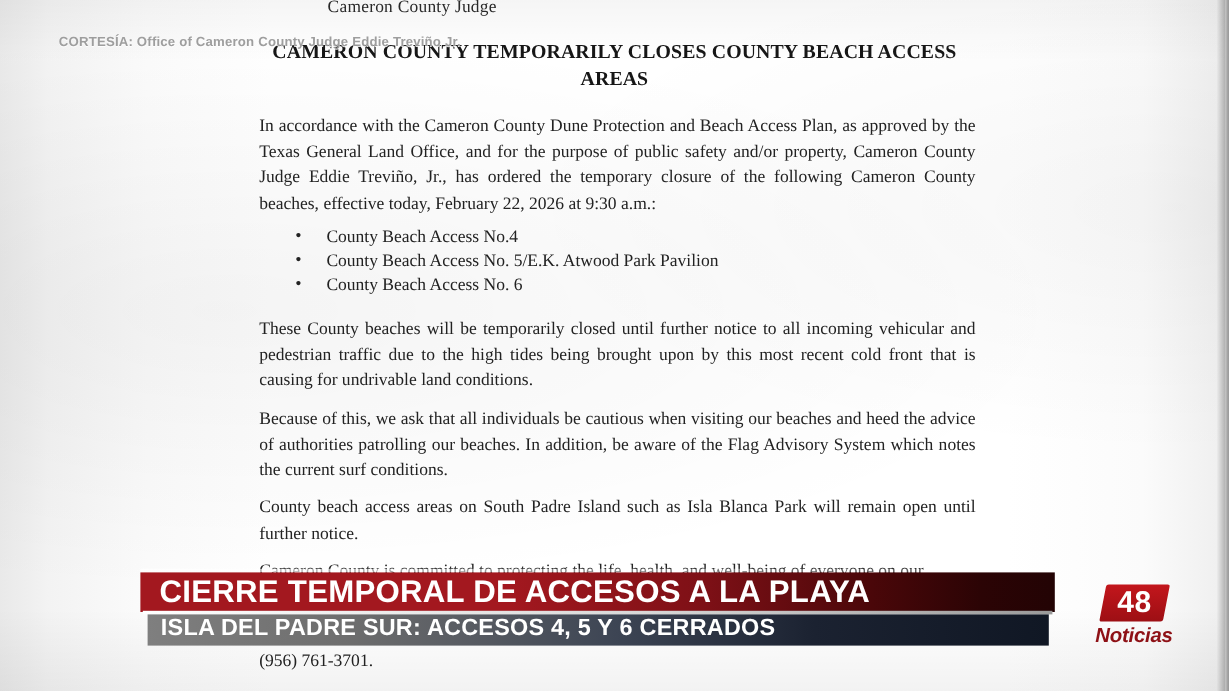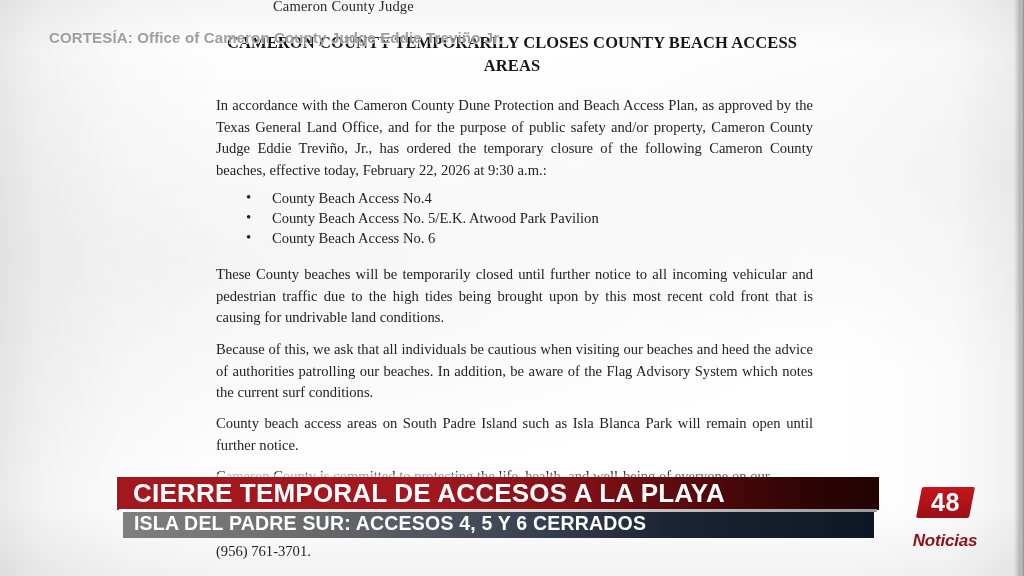--- a/index.html
+++ b/index.html
@@ -75,21 +75,21 @@
   }
   .phone{
     position:absolute;left:216px;top:543px;
     font-size:14.6px;color:#232323;
   }
 
   
   .courtesy{
     position:absolute;left:49px;top:29px;
     font-family:"Liberation Sans", sans-serif;
-    font-size:15px;font-weight:bold;letter-spacing:.15px;
+    font-size:11px;font-weight:bold;letter-spacing:.15px;
     color:rgba(150,150,150,.92);
     text-shadow:0 1px 0 rgba(255,255,255,.85);
     white-space:nowrap;
   }
 
   
   .chyron{position:absolute;left:0;top:0;width:1024px;height:424px;pointer-events:none;}
 
   .bar-head{
     position:absolute;left:117px;top:477px;width:762px;height:33px;
@@ -133,21 +133,21 @@
     padding:1px 12px 2px 12px;
     border-radius:2px;
   }
   .logo-badge span{
     display:inline-block;transform:skewX(11deg);
     font-family:"Liberation Sans", sans-serif;
     font-size:25px;font-weight:bold;color:#ffffff;letter-spacing:.5px;
     line-height:28px;
   }
   .logo-word{
-    margin-top:13px;
+    margin-top:2px;
     font-family:"Liberation Sans", sans-serif;
     font-size:17px;font-weight:bold;font-style:italic;
     color:#8e1116;letter-spacing:-.2px;
   }
 </style>
 </head>
 <body>
 
 <div id="frame">
 

